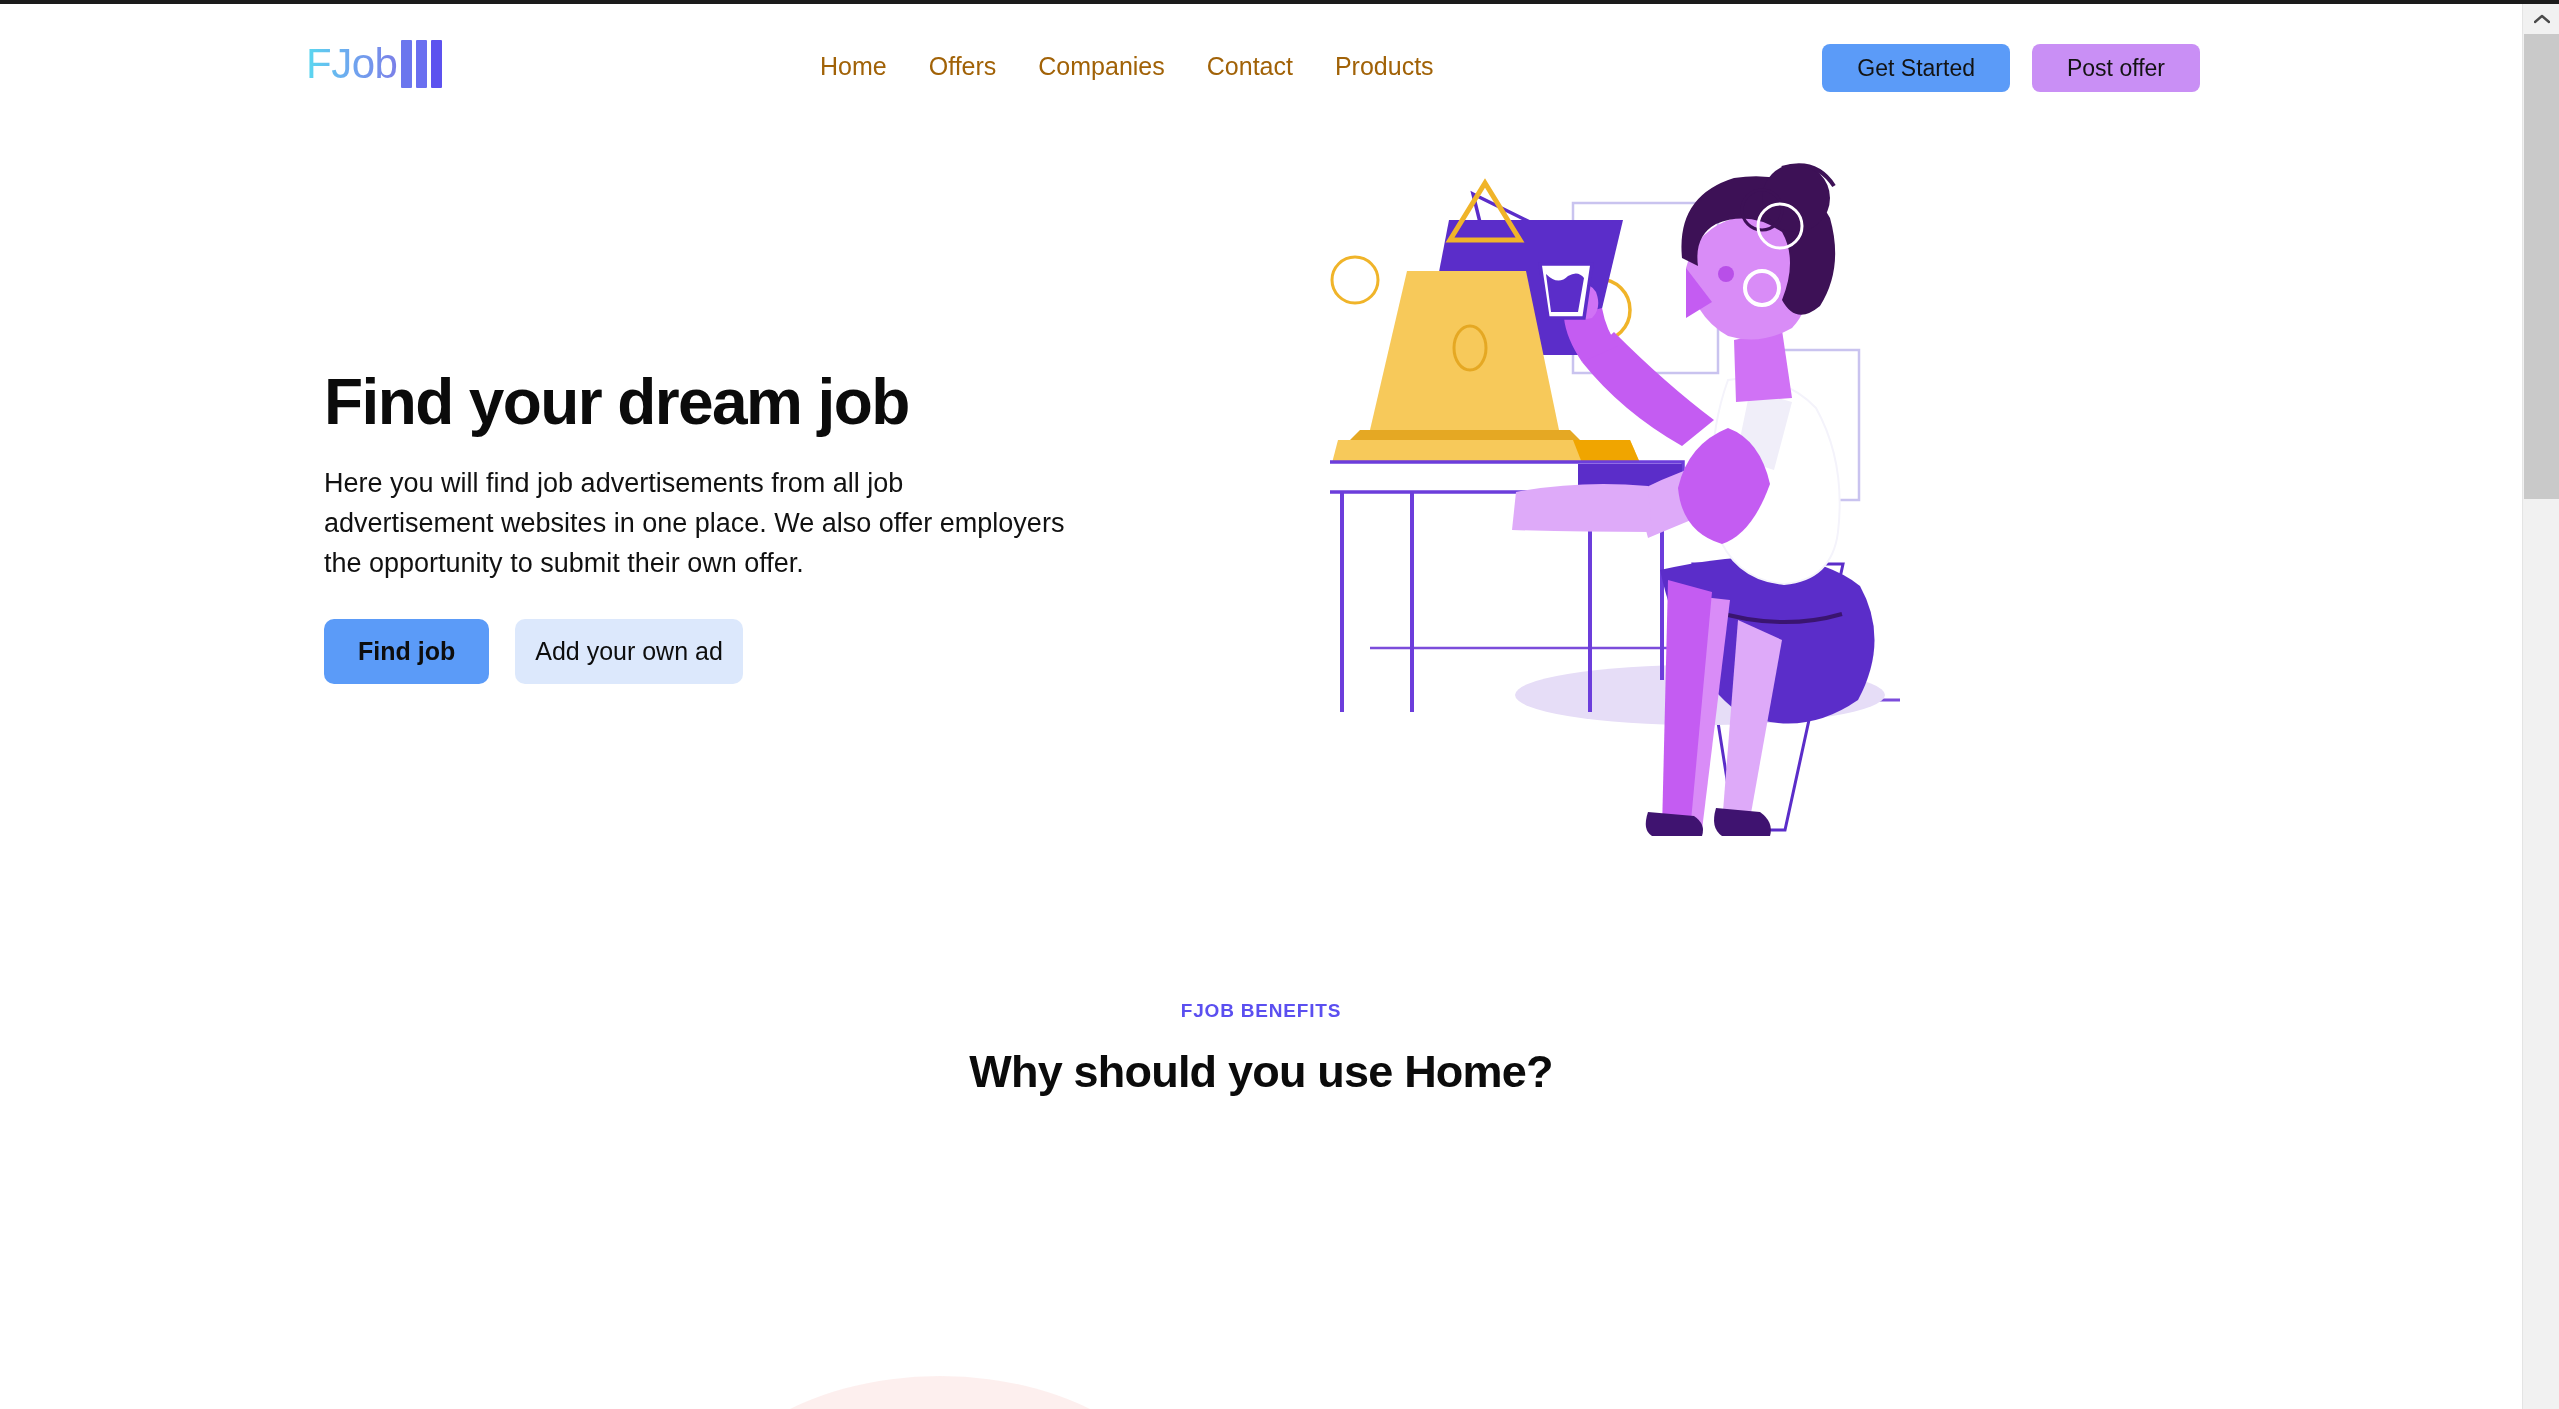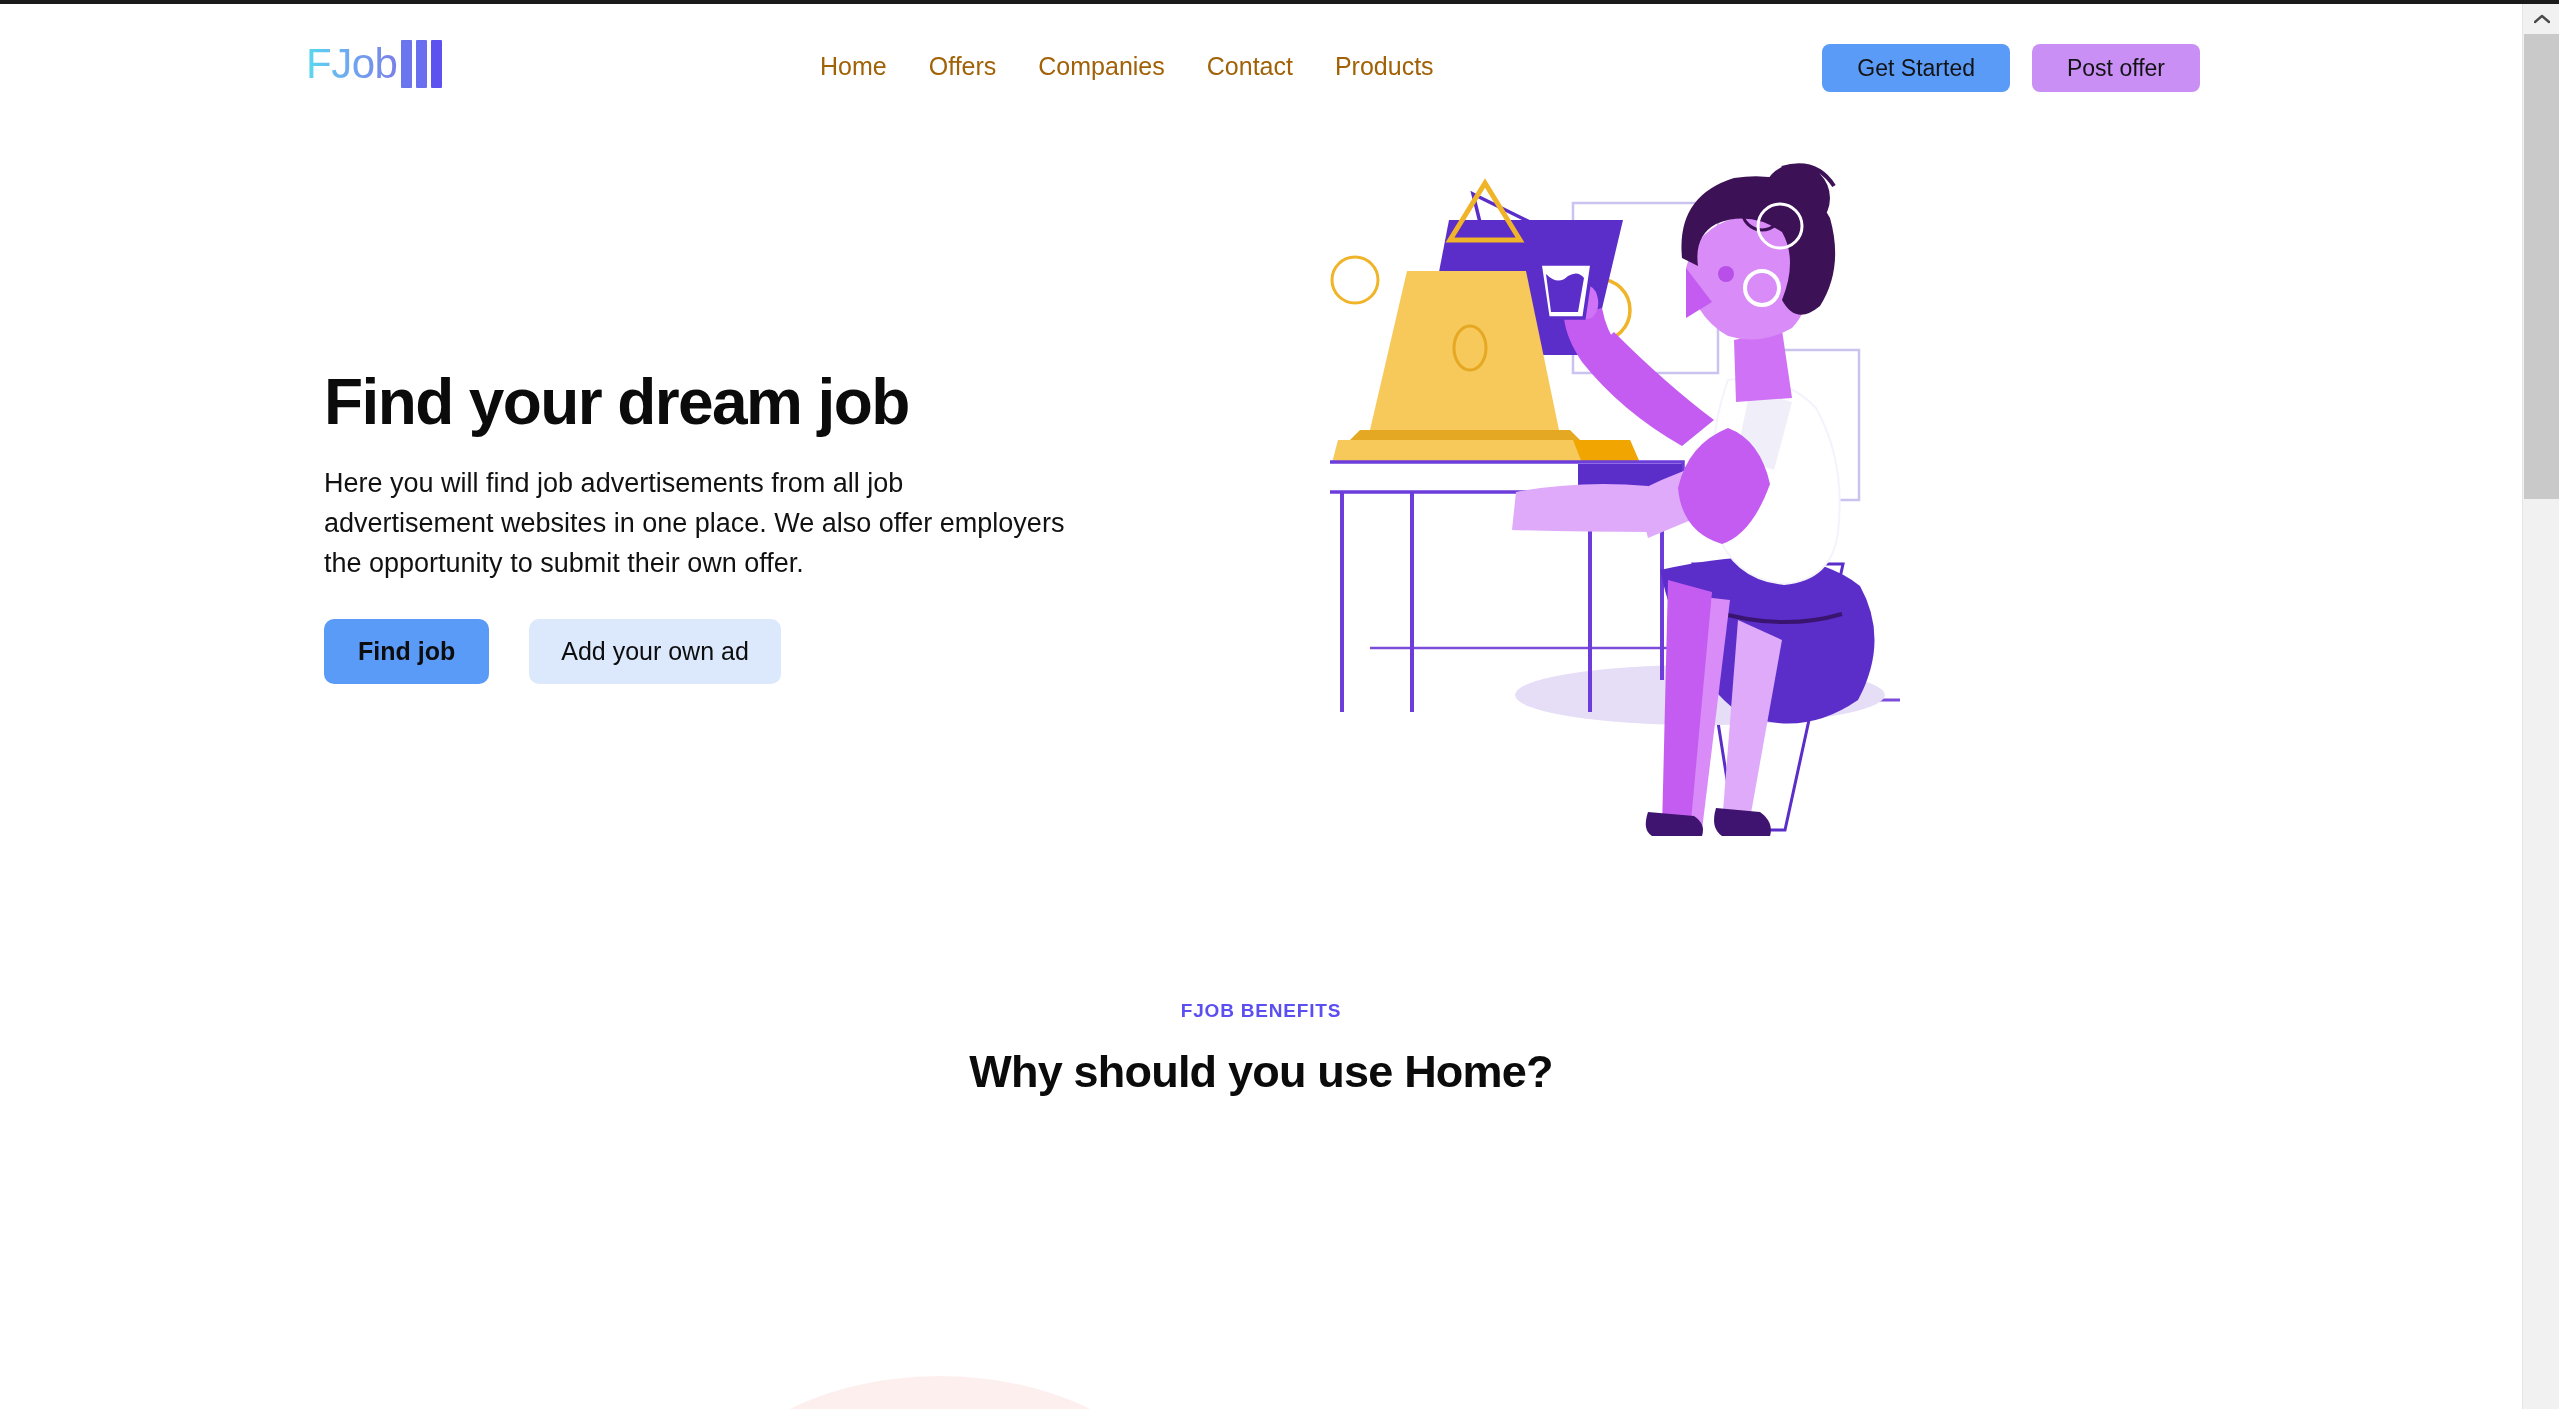--- a/index.html
+++ b/index.html
@@ -137,42 +137,42 @@
   #hero-desc {
     margin-top: 26px;
     font-size: 27px;
     line-height: 40px;
     color: #111111;
     width: 745px;
   }
   #hero-buttons {
     margin-top: 36px;
     display: flex;
-    gap: 40px;
+    gap: 26px;
     align-items: center;
   }
   .hero-btn {
     border: none;
     border-radius: 10px;
     height: 65px;
     font-family: "Liberation Sans", sans-serif;
     font-size: 25px;
     cursor: pointer;
     white-space: nowrap;
     color: #0d0d0d;
   }
   #btn-find-job {
     background: #5b9bf8;
     font-weight: 700;
     padding: 0 34px;
   }
   #btn-add-ad {
     background: #dce8fc;
     font-weight: 400;
-    padding: 0 32px;
+    padding: 0 20px;
   }
 
   #hero-illustration {
     position: absolute;
     left: 1330px;
     top: 20px;
     width: 780px;
     height: 800px;
   }
 

